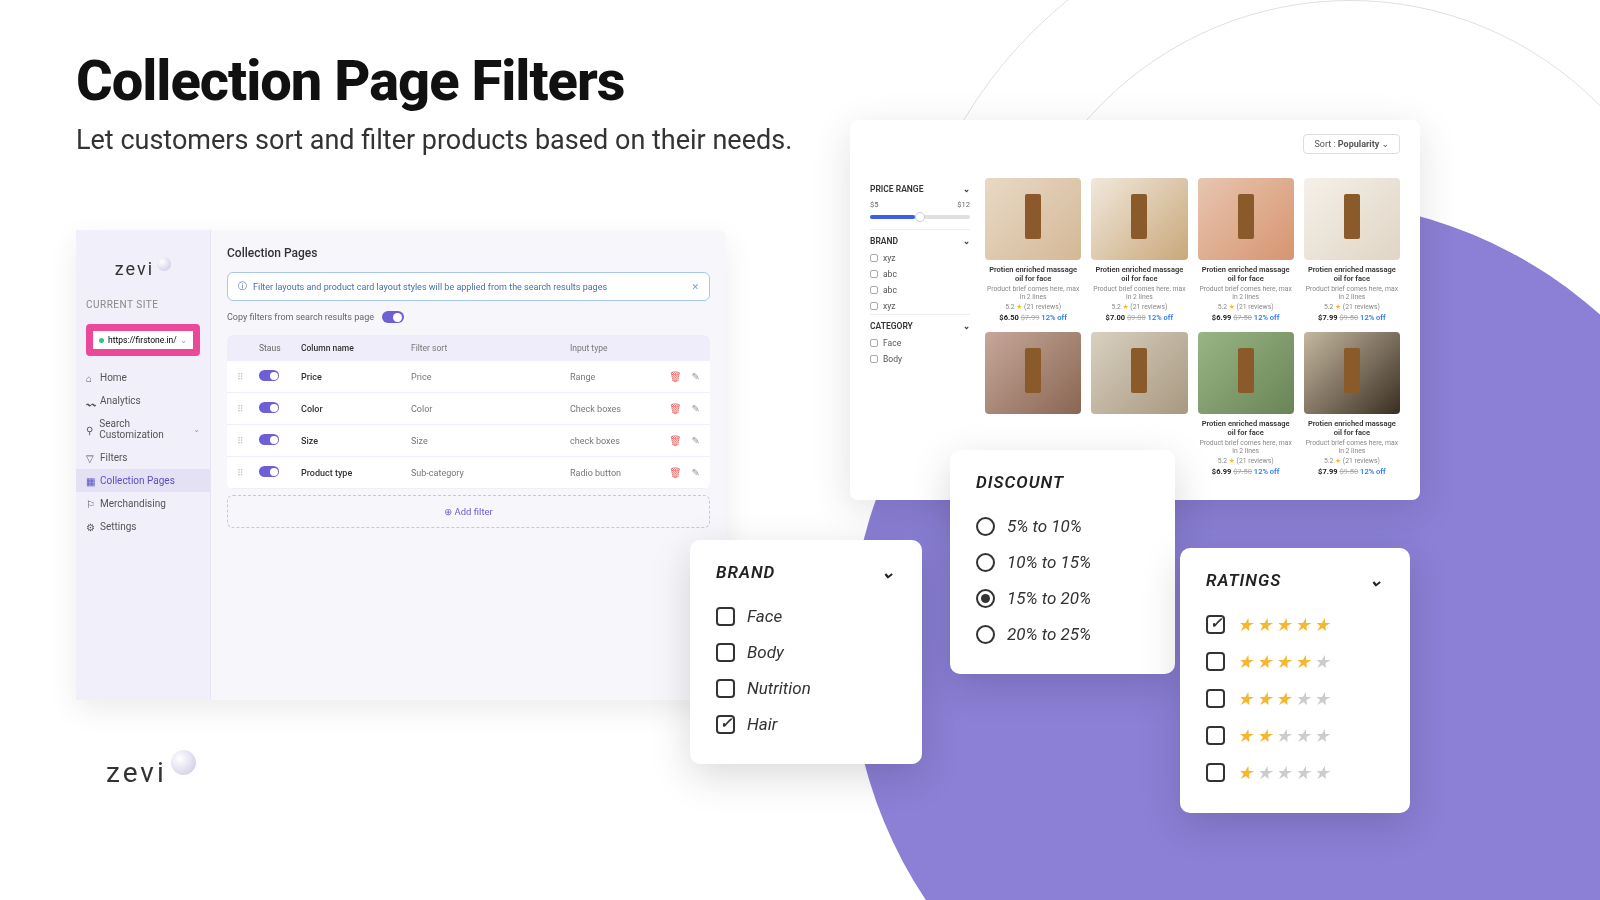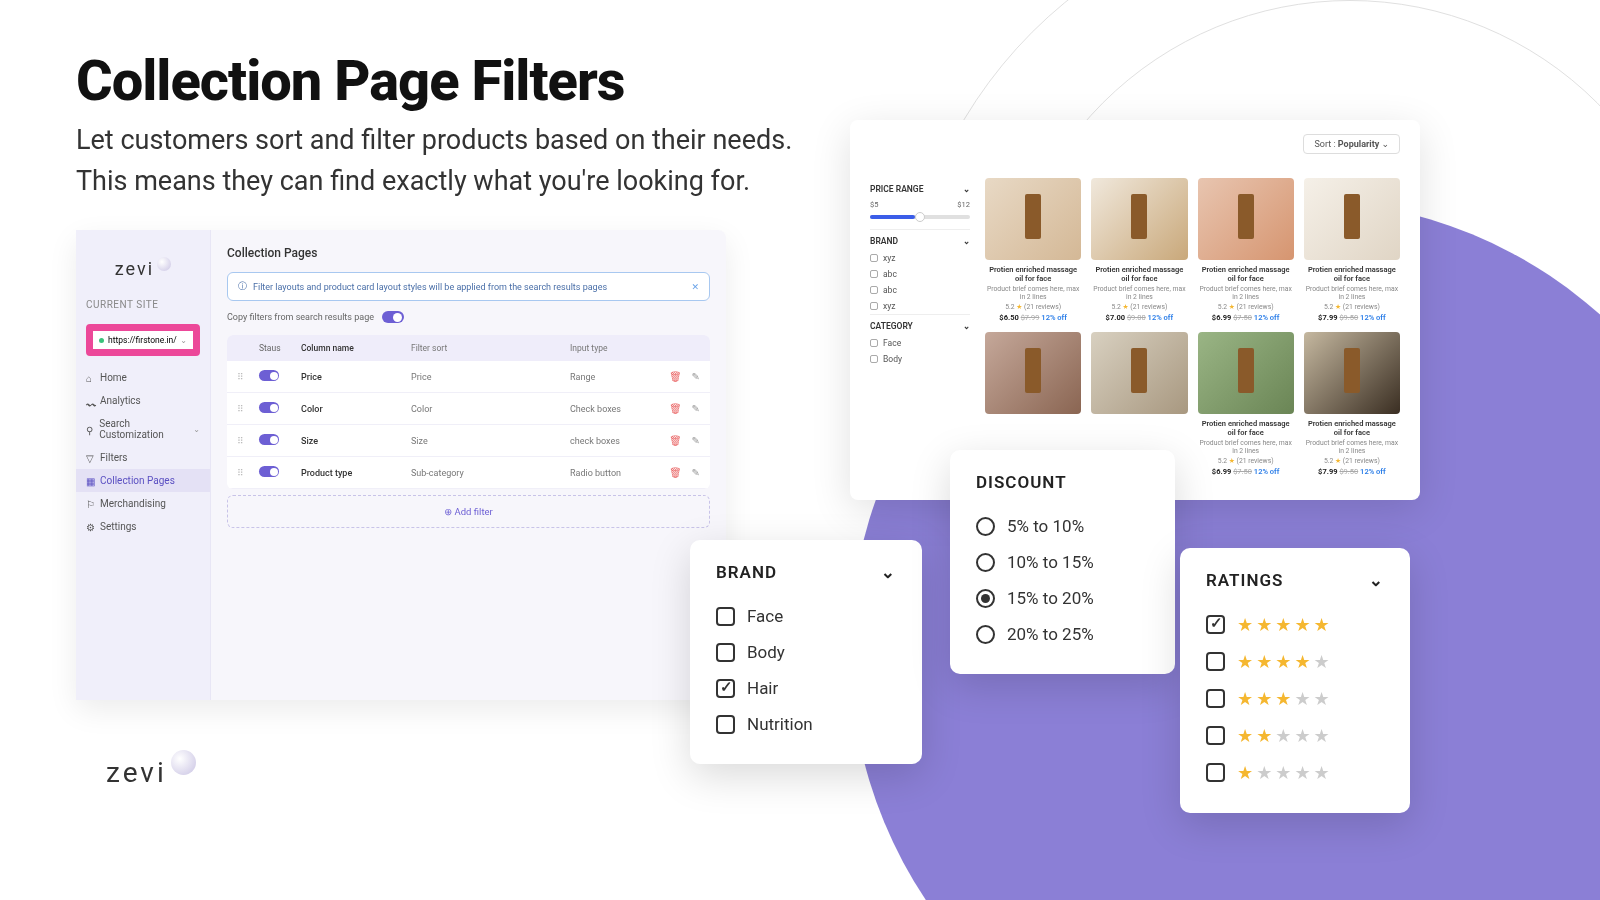--- a/index.html
+++ b/index.html
@@ -75,21 +75,21 @@
   .ptitle{font-weight:600;color:#333;line-height:1.2;}
   .pdesc{color:#888;font-size:6.8px;margin:2px 0;}
   .prating{color:#888;font-size:6.8px;}
   .pstar{color:#f5b730;}
   .price-row{font-size:7.5px;margin-top:2px;}
   .p-now{font-weight:700;color:#222;}
   .p-was{color:#aaa;text-decoration:line-through;}
   .p-off{color:#2a7de8;font-weight:600;}
 
   
-  .popup{position:absolute;background:#fff;border-radius:10px;box-shadow:0 12px 40px rgba(0,0,0,0.15);padding:22px 26px;z-index:5;}
+  .popup{position:absolute;background:#fff;border-radius:10px;box-shadow:0 12px 40px rgba(0,0,0,0.15);padding:22px 26px;z-index:5;font-style:italic;}
   .popup h4{font-size:17px;font-weight:600;letter-spacing:1px;color:#222;margin-bottom:16px;display:flex;justify-content:space-between;align-items:center;}
   .popt{display:flex;align-items:center;gap:12px;padding:8px 0;font-size:17px;color:#333;}
   .pchk{width:19px;height:19px;border:2px solid #333;border-radius:4px;position:relative;}
   .pchk.on::after{content:'✓';position:absolute;left:2px;top:-3px;font-size:15px;font-weight:700;}
   .pradio{width:19px;height:19px;border:2px solid #333;border-radius:50%;position:relative;}
   .pradio.on::after{content:'';position:absolute;left:3px;top:3px;width:9px;height:9px;background:#333;border-radius:50%;}
   .stars{color:#f5b730;font-size:18px;letter-spacing:3px;}
   .stars .gray{color:#ccc;}
 
   .brand-pop{left:690px;top:540px;width:232px;}
@@ -102,21 +102,20 @@
 </head>
 <body>
 
 <div class="bg-circle"></div>
 <div class="bg-circle2"></div>
 <div class="bg-blob"></div>
 
 <div class="hero-title">Collection Page Filters</div>
 <div class="hero-sub">
   <div>Let customers sort and filter products based on their needs.</div>
-  <div>This means they can find exactly what you're looking for.</div>
 </div>
 
 <div class="admin">
   <div class="admin-side">
     <div class="logo">
         <span>zevi</span>
         <span class="logo-ball"></span>
       </div>
     <div class="curr-label">CURRENT SITE</div>
     <div class="site-select">
@@ -332,22 +331,22 @@
 </div>
 
 <div class="popup brand-pop">
   <h4>
       <span>BRAND</span>
       <span>⌄</span>
     </h4>
   <div id="brand-popup-opts">
       <div class="popt"><span class="pchk "></span>Face</div>
       <div class="popt"><span class="pchk "></span>Body</div>
+      <div class="popt"><span class="pchk "></span>Nutrition</div>
       <div class="popt"><span class="pchk on"></span>Hair</div>
-      <div class="popt"><span class="pchk "></span>Nutrition</div>
     </div>
 </div>
 
 <div class="popup disc-pop">
   <h4>
       <span>DISCOUNT</span>
     </h4>
   <div id="disc-popup-opts">
       <div class="popt"><span class="pradio "></span>5% to 10%</div>
       <div class="popt"><span class="pradio "></span>10% to 15%</div>

